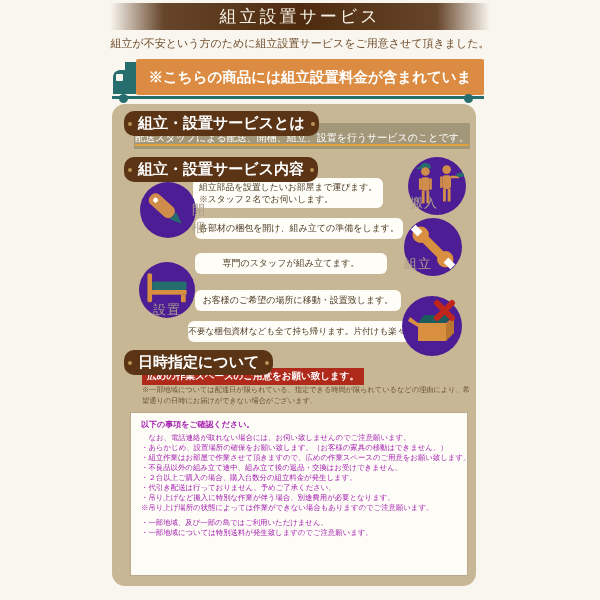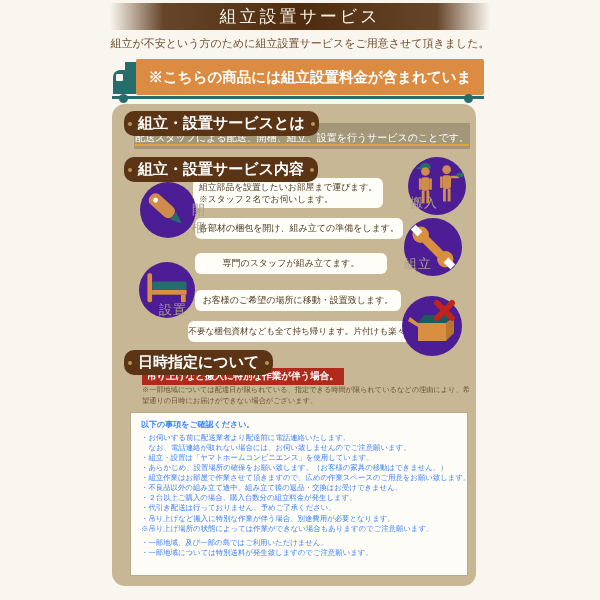--- a/index.html
+++ b/index.html
@@ -39,30 +39,30 @@
   .bubble.b3{left:83px;top:149px;width:192px;height:21px;font-size:9px;}
   .bubble.b4{left:83px;top:186px;width:206px;height:21px;font-size:9px;}
   .bubble.b5{left:76px;top:217px;width:222px;height:21px;font-size:8.6px;}
   
   .circle{position:absolute;background:#4c1d95;border-radius:50%;}
   .circle svg{position:absolute;left:0;top:0;width:100%;height:100%;}
   .circle .lbl{position:absolute;color:#ada18c;font-size:13px;letter-spacing:1px;z-index:2;}
   .circle.c1{left:296px;top:53px;width:58px;height:58px;} .circle.c1 .lbl{left:2px;bottom:3px;}
   .circle.c2{left:28px;top:78px;width:56px;height:56px;}  .circle.c2 .lbl{left:14px;bottom:1px;padding-left:38px;}
   .circle.c3{left:292px;top:114px;width:58px;height:58px;}.circle.c3 .lbl{left:0px;bottom:3px;}
-  .circle.c4{left:27px;top:158px;width:56px;height:56px;} .circle.c4 .lbl{left:20px;bottom:-1px;}
+  .circle.c4{left:27px;top:158px;width:56px;height:56px;} .circle.c4 .lbl{left:14px;bottom:-1px;}
   .circle.c5{left:290px;top:192px;width:60px;height:60px;}
   
   .highlight{position:absolute;left:30px;top:264px;background:#b02a1c;color:#fff;
     font-size:9.5px;font-weight:bold;padding:2px 5px;white-space:nowrap;}
   .dt-note{position:absolute;left:30px;top:281px;width:334px;color:#6b5233;
     font-size:7.2px;line-height:1.5;}
   
   .notes-box{position:absolute;left:18px;top:308px;width:338px;height:164px;box-sizing:border-box;
-    background:#fefcf7;border:1px solid #b9a98c;padding:6px 10px;color:#3b82f6;}
+    background:#fefcf7;border:1px solid #b9a98c;padding:6px 10px;color:#a21caf;}
   .notes-heading{font-size:8px;font-weight:bold;margin-bottom:3px;}
   .note-line{font-size:7.4px;line-height:1.36;white-space:nowrap;}
   .note-line.gap-top{margin-top:4px;}
 </style>
 </head>
 <body>
 
 <div class="page">
 
   <div class="title-bar">組立設置サービス</div>
@@ -177,28 +177,26 @@
         <polygon points="16,27 44,27 44,45 16,45" fill="#d88f3f"></polygon>
         <path d="M35,7 L50,22 M50,7 L35,22" stroke="#c0251b" stroke-width="6" stroke-linecap="round" fill="none"></path>
       </svg>
     </div>
 
     <div class="tab t3">
       <span class="dot l"></span>
       <span>日時指定について</span>
       <span class="dot r"></span>
     </div>
-    <div class="highlight">吊り上げなど搬入に特別な作業が伴う場合。</div>
+    <div class="highlight">広めの作業スペースのご用意をお願い致します。</div>
     <div class="dt-note">※一部地域については配達日が限られている、指定できる時間が限られているなどの理由により、希望通りの日時にお届けができない場合がございます。</div>
 
     <div class="notes-box">
       <div class="notes-heading">以下の事項をご確認ください。</div>
-      <div class="note-line">・お伺いする前に配送業者より配達前に電話連絡いたします。</div>
       <div class="note-line">　なお、電話連絡が取れない場合には、お伺い致しませんのでご注意願います。</div>
-      <div class="note-line">・組立・設置は「ヤマトホームコンビニエンス」を使用しています。</div>
       <div class="note-line">・あらかじめ、設置場所の確保をお願い致します。（お客様の家具の移動はできません。）</div>
       <div class="note-line">・組立作業はお部屋で作業させて頂きますので、広めの作業スペースのご用意をお願い致します。</div>
       <div class="note-line">・不良品以外の組み立て途中、組み立て後の返品・交換はお受けできません。</div>
       <div class="note-line">・２台以上ご購入の場合、購入台数分の組立料金が発生します。</div>
       <div class="note-line">・代引き配送は行っておりません。予めご了承ください。</div>
       <div class="note-line">・吊り上げなど搬入に特別な作業が伴う場合、別途費用が必要となります。</div>
       <div class="note-line">※吊り上げ場所の状態によっては作業ができない場合もありますのでご注意願います。</div>
       <div class="note-line gap-top">・一部地域、及び一部の島ではご利用いただけません。</div>
       <div class="note-line">・一部地域については特別送料が発生致しますのでご注意願います。</div>
     </div>

